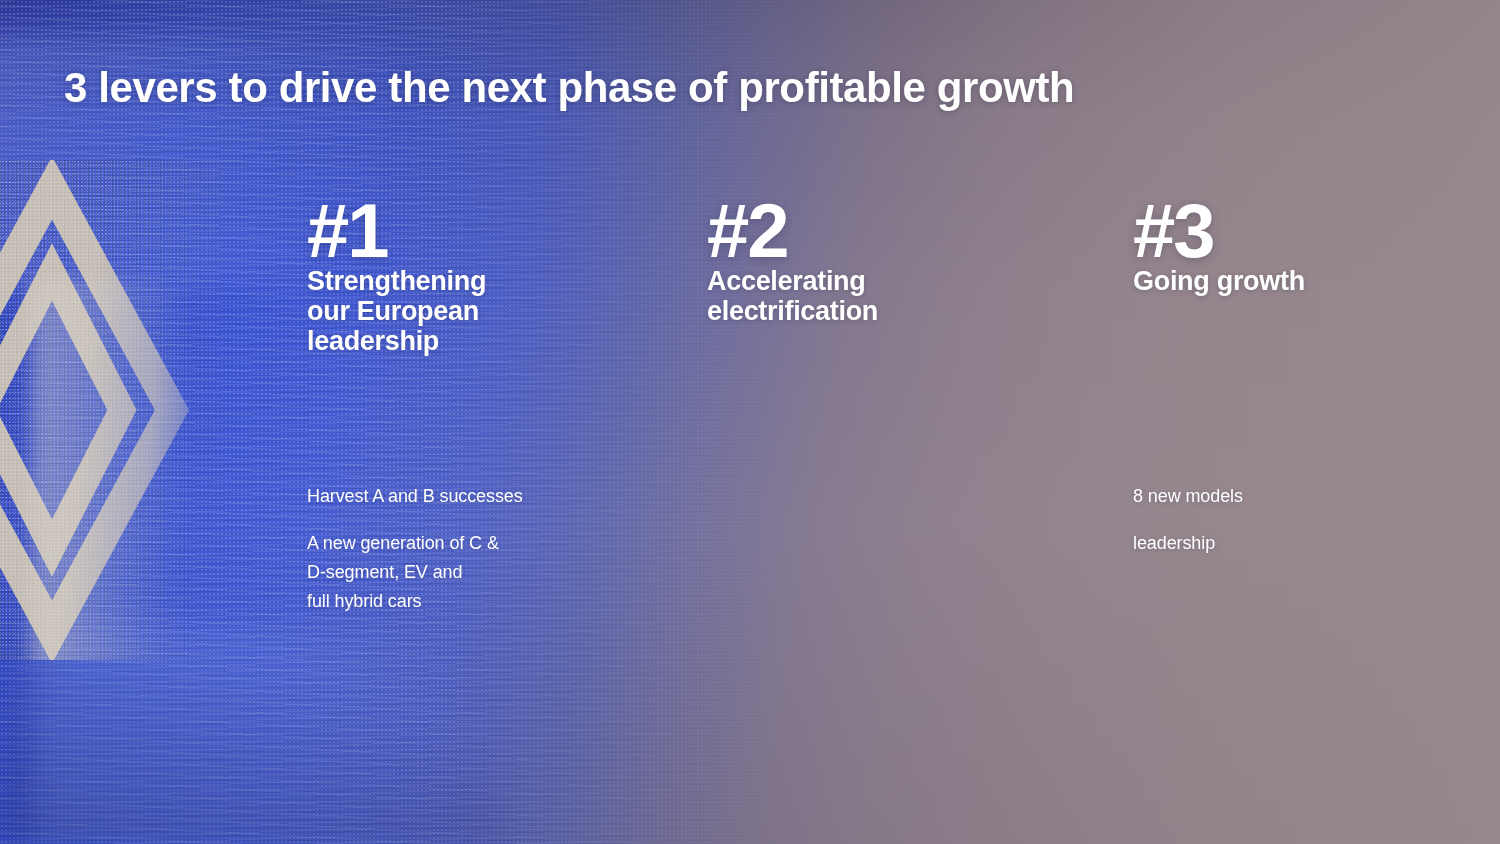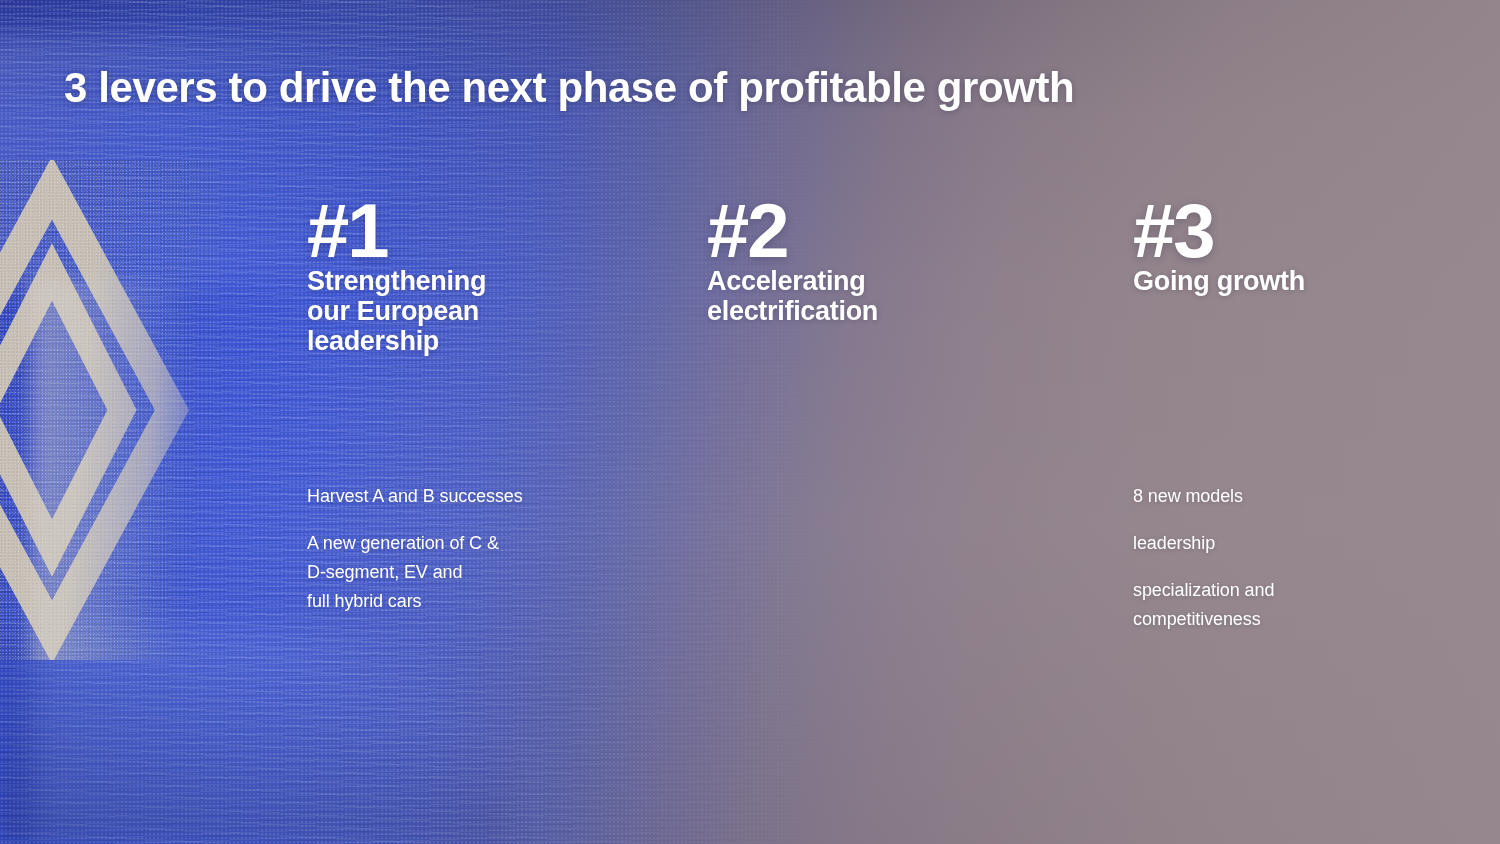--- a/index.html
+++ b/index.html
@@ -254,18 +254,17 @@
     </div>
 
     <div class="col col-3">
       <div class="col-rank">#3</div>
       <div class="col-heading">
         <div>Going growth</div>
       </div>
       <ul class="col-points">
         <li>8 new models</li>
         <li>leadership</li>
-        <li>specialization and<br>competitiveness</li>
       </ul>
     </div>
 
   </div>
 </div>
 
 </body></html>

